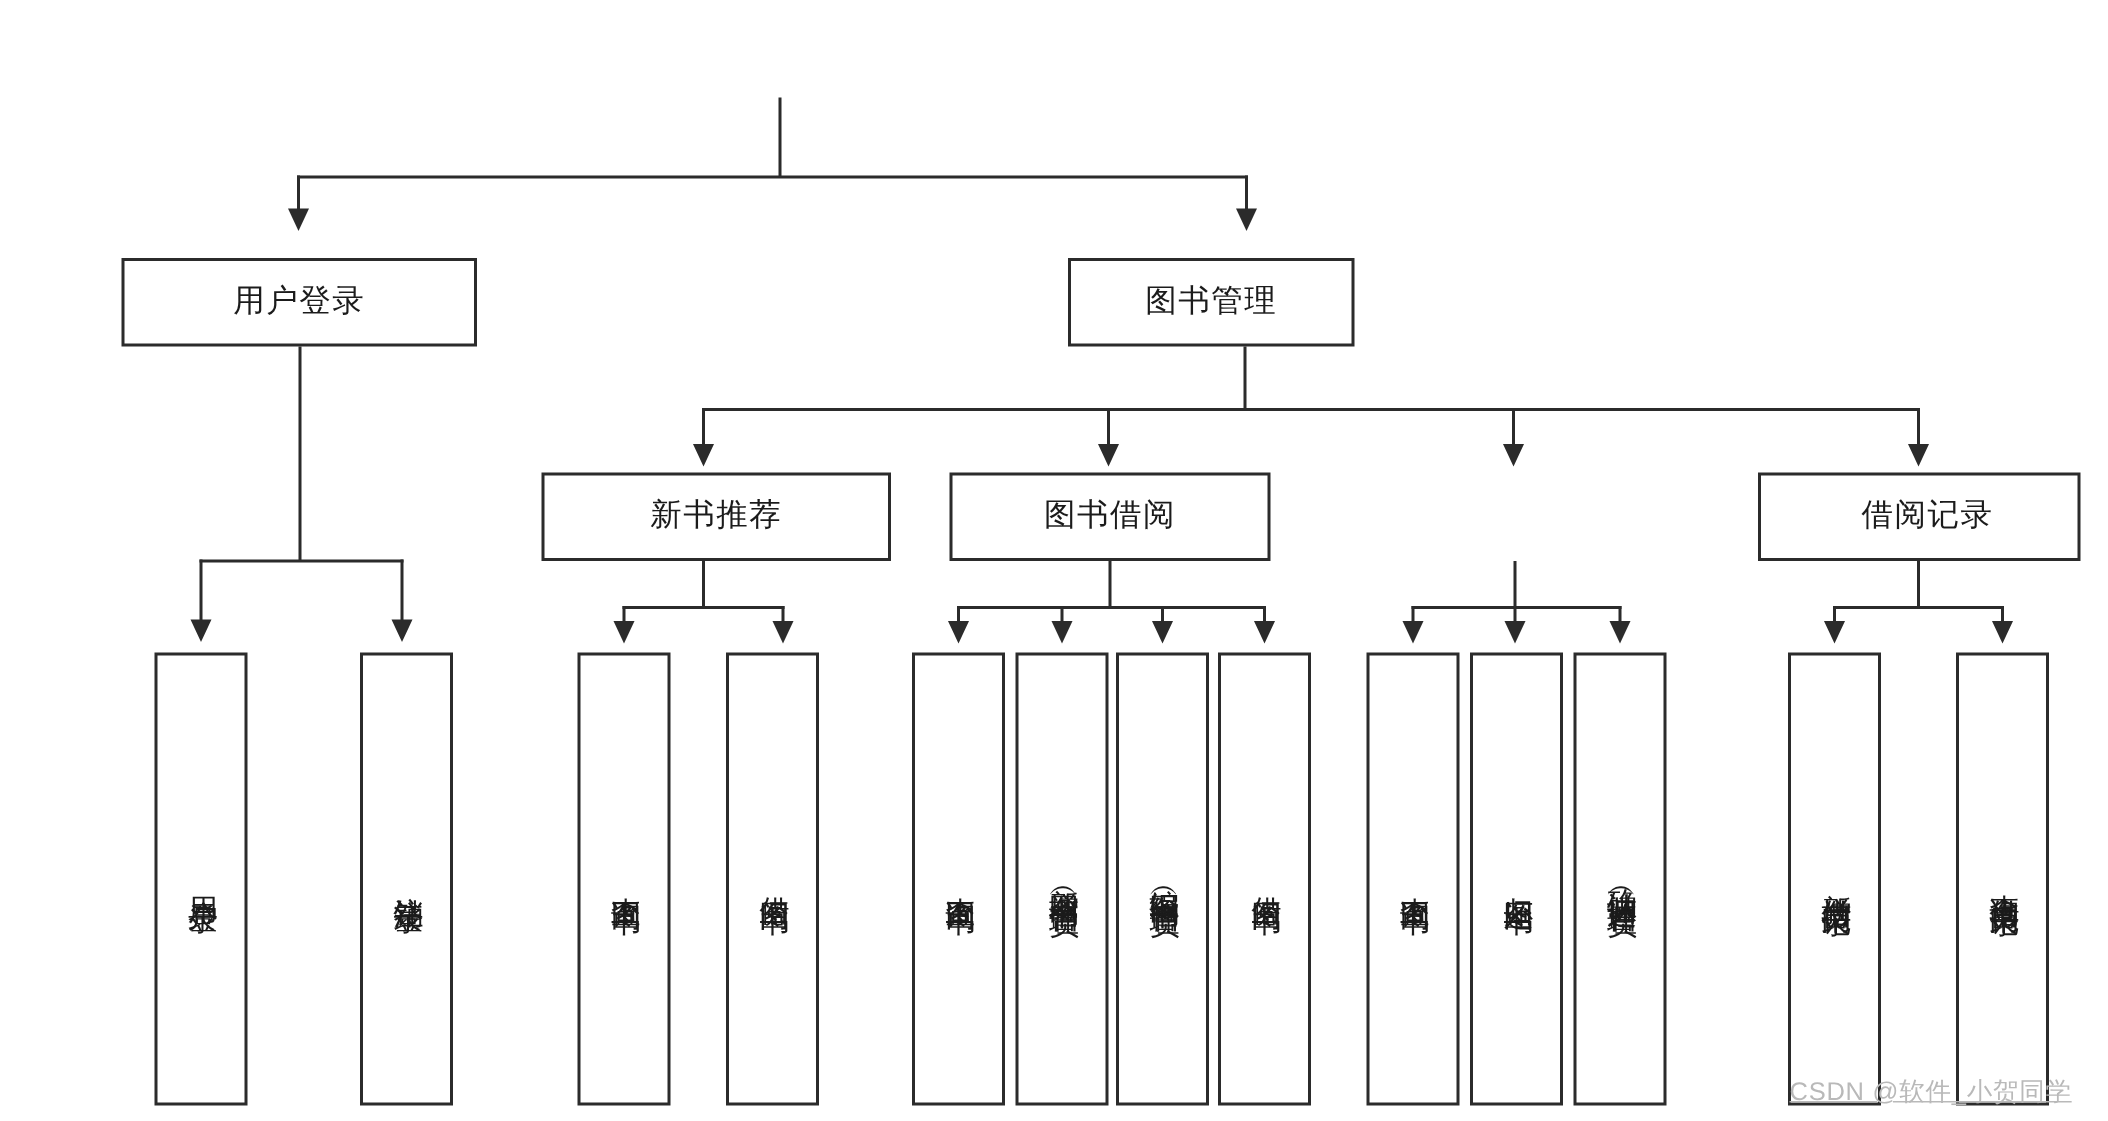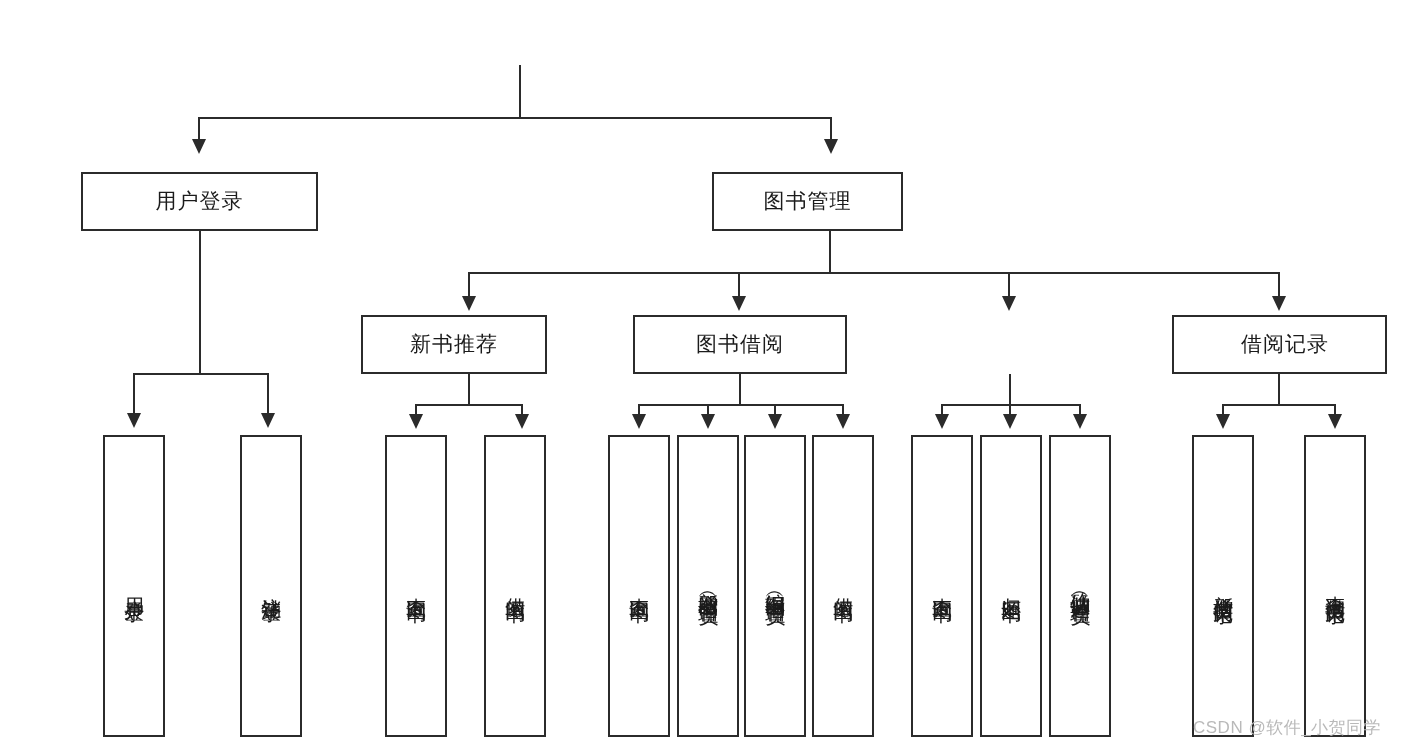--- a/index.html
+++ b/index.html
@@ -115,21 +115,21 @@
   <div class="conn h" style="left:468px; top:272px; width:812px; height:2px;"></div>
   <div class="conn v" style="left:468px; top:272px; width:2px; height:26px;"></div>
   <div class="arrow" style="left:462px; top:296px;"></div>
   <div class="conn v" style="left:738px; top:272px; width:2px; height:26px;"></div>
   <div class="arrow" style="left:732px; top:296px;"></div>
   <div class="conn v" style="left:1008px; top:272px; width:2px; height:26px;"></div>
   <div class="arrow" style="left:1002px; top:296px;"></div>
   <div class="conn v" style="left:1278px; top:272px; width:2px; height:26px;"></div>
   <div class="arrow" style="left:1272px; top:296px;"></div>
 
-  <div class="node horiz" style="left:361px; top:315px; width:186px; height:59px;">
+  <div class="node horiz" style="left:361px; top:315px; width:233px; height:59px;">
     <span class="label">新书推荐</span>
   </div>
   <div class="node horiz" style="left:633px; top:315px; width:214px; height:59px;">
     <span class="label">图书借阅</span>
   </div>
   <div class="node horiz" style="left:1172px; top:315px; width:215px; height:59px;padding-left:11px;">
     <span class="label">借阅记录</span>
   </div>
 
   <div class="conn v" style="left:468px; top:374px; width:2px; height:31px;"></div>
@@ -203,15 +203,15 @@
     <span class="label">确认归还（管理员）</span>
   </div>
 
   <div class="node vert" style="left:1192px; top:435px; width:62px; height:302px;">
     <span class="label">新增借阅记录</span>
   </div>
   <div class="node vert" style="left:1304px; top:435px; width:62px; height:302px;">
     <span class="label">查询借阅记录</span>
   </div>
 
-  <div id="watermark" style="left:1193px; top:716px;">CSDN @软件_小贺同学</div>
+  <div id="watermark" style="left:1193px; top:716px;text-decoration:underline;">CSDN @软件_小贺同学</div>
 
 </div>
 
 </body></html>

